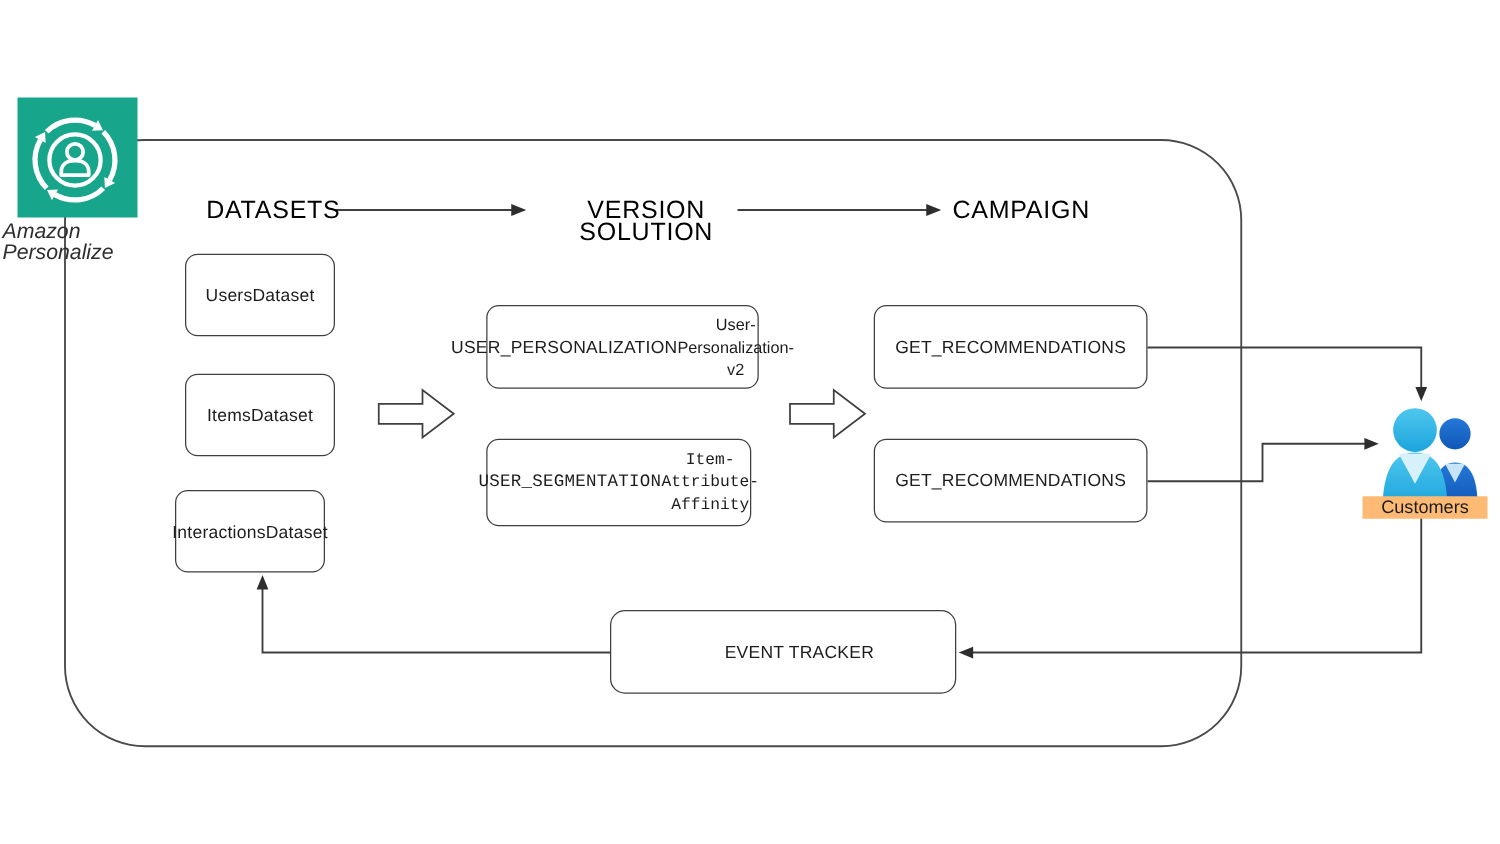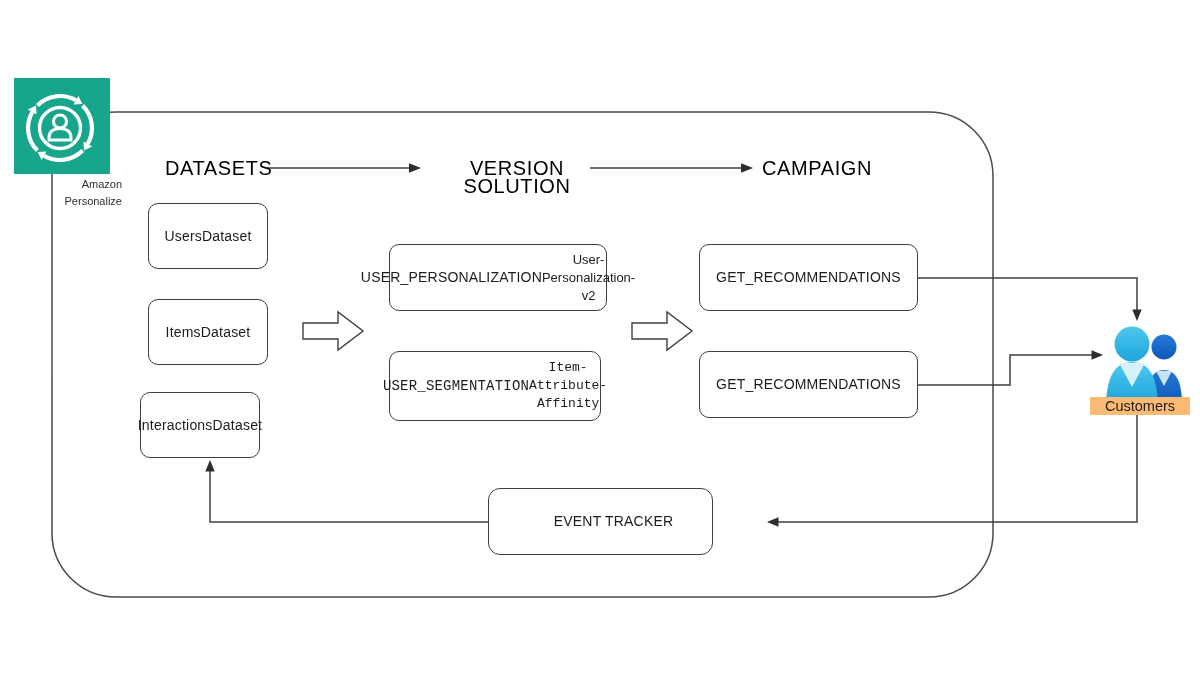--- a/index.html
+++ b/index.html
@@ -24,22 +24,22 @@
   }
   .node .l1{font-size:14px;line-height:19px;letter-spacing:.2px;}
   .node .l2{font-size:13px;line-height:18px;}
 
   
   .brand-icon{
     position:absolute;left:14px;top:78px;width:96px;height:96px;z-index:3;
     background:#17A58C;
   }
   .brand-label{
-    position:absolute;left:2px;top:176px;width:120px;text-align:right;z-index:3;
-    font-size:11px;line-height:17px;color:#2e2e2e;
+    position:absolute;left:2px;top:176px;width:120px;text-align:left;z-index:3;
+    font-size:17px;line-height:17px;color:#2e2e2e;font-style:italic;
   }
 
   
   .customers-icon{position:absolute;left:1100px;top:324px;width:84px;height:84px;z-index:3;}
   .customers-label{
     position:absolute;left:1090px;top:397px;width:100px;height:18px;line-height:18px;
     text-align:center;font-size:14.5px;color:#1c1c1c;background:#fdba74;z-index:3;
   }
 
   
@@ -130,21 +130,21 @@
   <span class="l2">Item-Attribute-Affinity</span>
 </div>
 
 <div class="node" style="left:699px;top:244px;width:219px;height:67px;">
   <span class="l1">GET_RECOMMENDATIONS</span>
 </div>
 <div class="node" style="left:699px;top:351px;width:219px;height:67px;">
   <span class="l1">GET_RECOMMENDATIONS</span>
 </div>
 
-<div class="node" style="left:488px;top:488px;width:225px;height:67px;border-radius:12px;padding-left:26px;">
+<div class="node" style="left:488px;top:488px;width:277px;height:67px;border-radius:12px;padding-left:26px;">
   <span class="l1">EVENT TRACKER</span>
 </div>
 
 <div class="customers-icon">
   <svg width="84" height="84" viewBox="0 0 84 84">
     <defs>
       <linearGradient id="gFront" x1="0" y1="0" x2="0" y2="1">
         <stop offset="0" stop-color="#4EC7EE"></stop>
           <stop offset="1" stop-color="#1CA4DC"></stop>
       </linearGradient>

